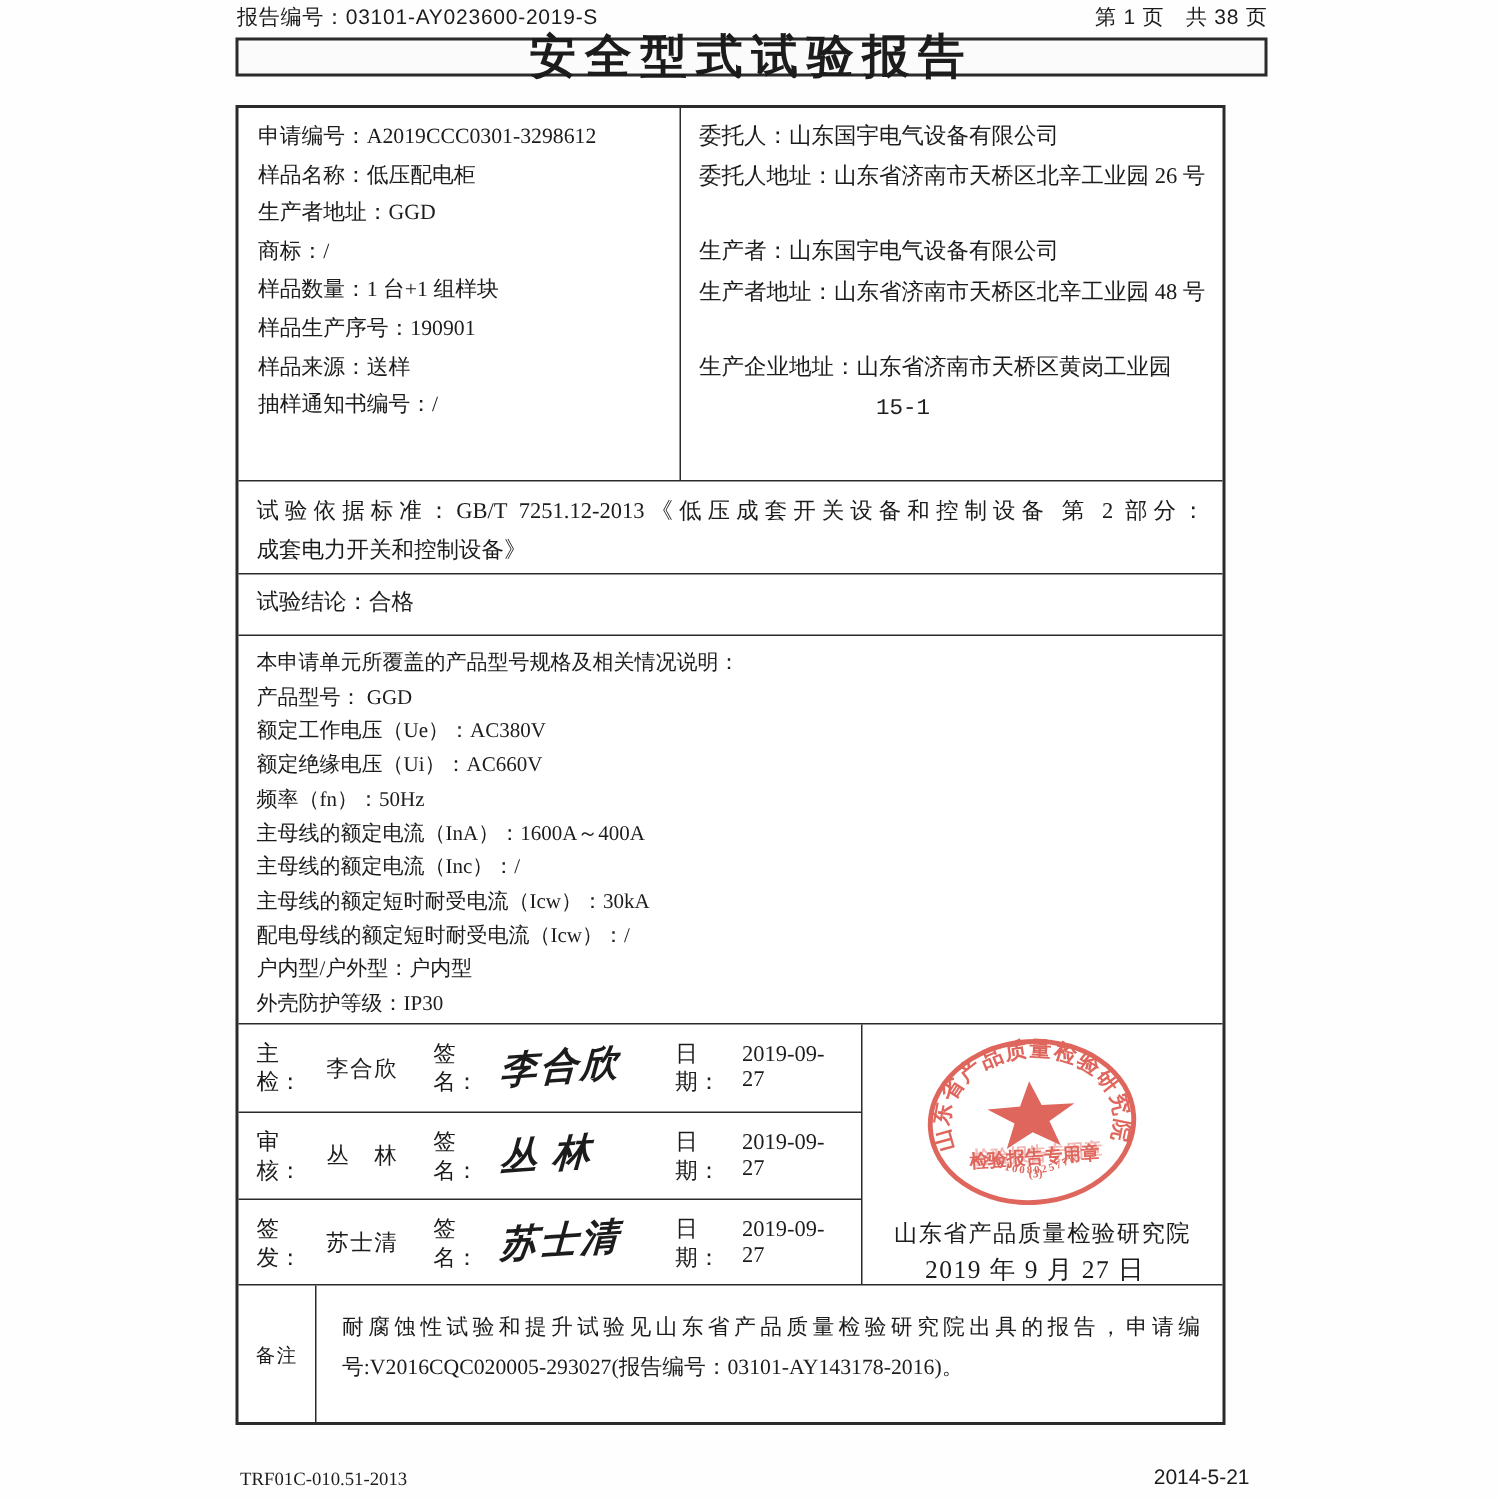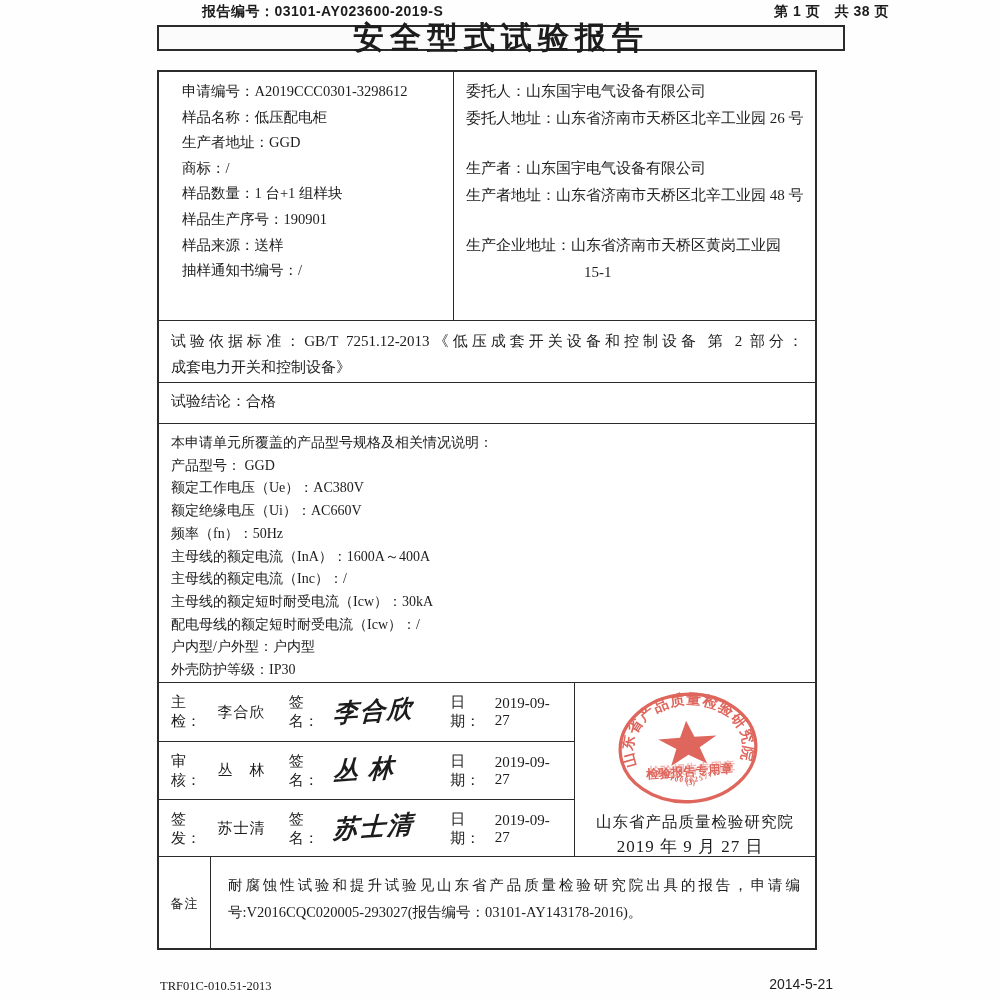--- a/index.html
+++ b/index.html
@@ -7,45 +7,45 @@
   .page {
     position:relative; width:1000px; height:1000px; background:#fefefe;
     font-family:"Liberation Serif","DejaVu Serif",serif; color:#1c1c1c;
     overflow:hidden;
   }
   
   .hdr {
     position:absolute; left:158px; top:3px; width:687px;
     display:flex; justify-content:space-between; align-items:baseline;
     font-family:"Liberation Sans","DejaVu Sans",sans-serif;
-    font-weight:bold; font-size:14px; letter-spacing:.5px;margin-left:44px;
+    font-weight:normal; font-size:14px; letter-spacing:.5px;
   }
   
   .title-box {
     position:absolute; left:157px; top:25px; width:688px; height:26px;
     border:2px solid #2b2b2b; background:#fbfbfb;
     display:flex; align-items:center; justify-content:center;
     font-size:31px; font-weight:bold; letter-spacing:6px;
   }
   
   .tbl {
     position:absolute; left:157px; top:70px; width:660px; height:880px;
     border:2px solid #2b2b2b; background:#fff;
   }
   .sec { border-top:1.5px solid #2b2b2b; }
   .sec:first-child { border-top:none; }
 
   .sec-info { height:248px; display:flex; }
-  .info-left { width:295px; border-right:1.5px solid #2b2b2b; padding:7px 6px 0 23px; }
+  .info-left { width:295px; border-right:1.5px solid #2b2b2b; padding:7px 6px 0 13px; }
   .info-left .ln { font-size:14.5px; line-height:25.6px; white-space:nowrap; }
   .info-right { flex:1; padding:6px 4px 0 12px; }
   .info-right .ln { font-size:15px; line-height:27px; white-space:nowrap; }
   .info-right .grp { margin-bottom:23px; }
   .info-right .grp:last-child { margin-bottom:0; }
-  .info-right .cont { padding-left:118px; }
+  .info-right .cont { padding-left:118px;font-family:Liberation Mono, monospace; }
 
   .sec-std { height:62px; padding:7px 12px 0 12px; font-size:15px; line-height:26px; }
   .stretch { text-align:justify; text-align-last:justify; }
 
   .sec-concl { height:41px; padding:9px 12px 0 12px; font-size:15px; }
 
   .sec-specs { height:259px; padding:8px 12px 0 12px; }
   .sec-specs .ln { font-size:14px; line-height:22.7px; white-space:nowrap; }
 
   .sec-sign { height:174px; display:flex; }

